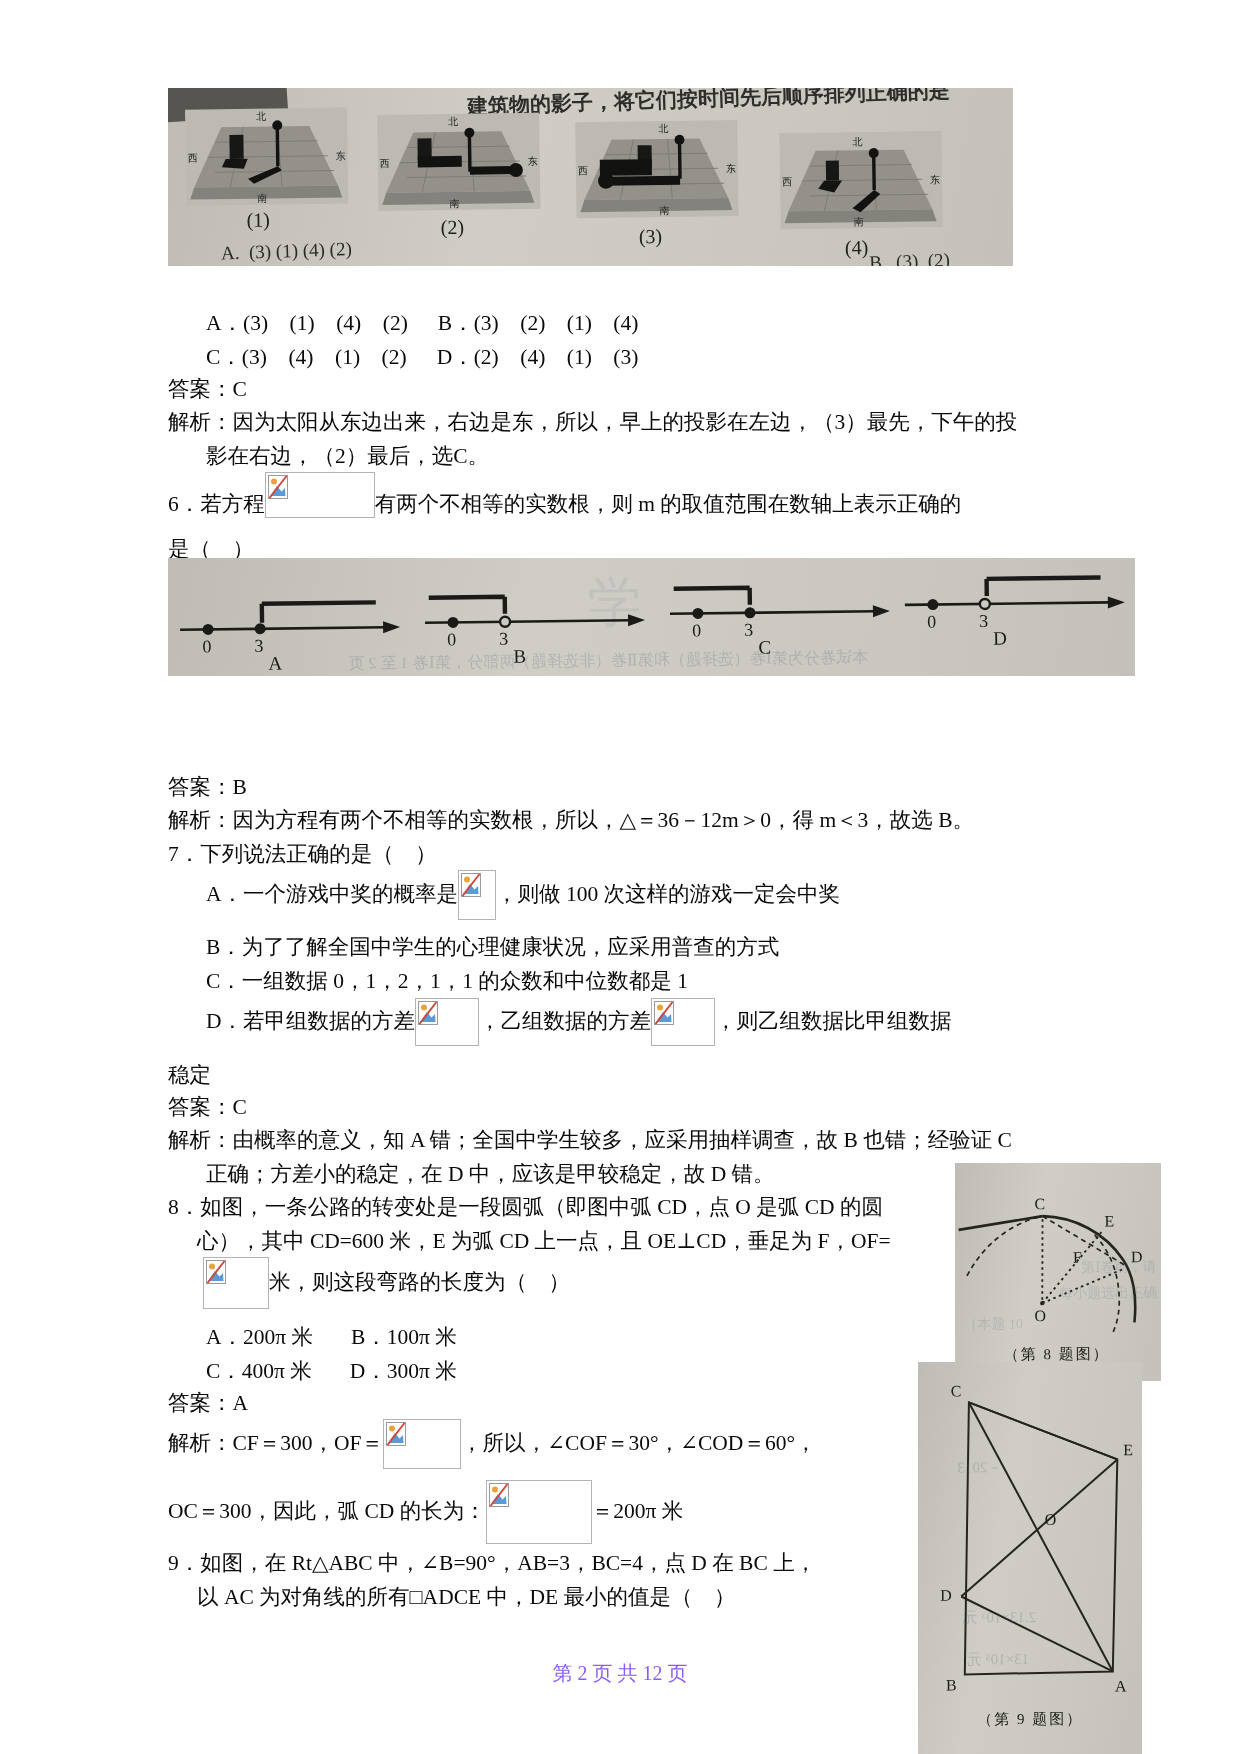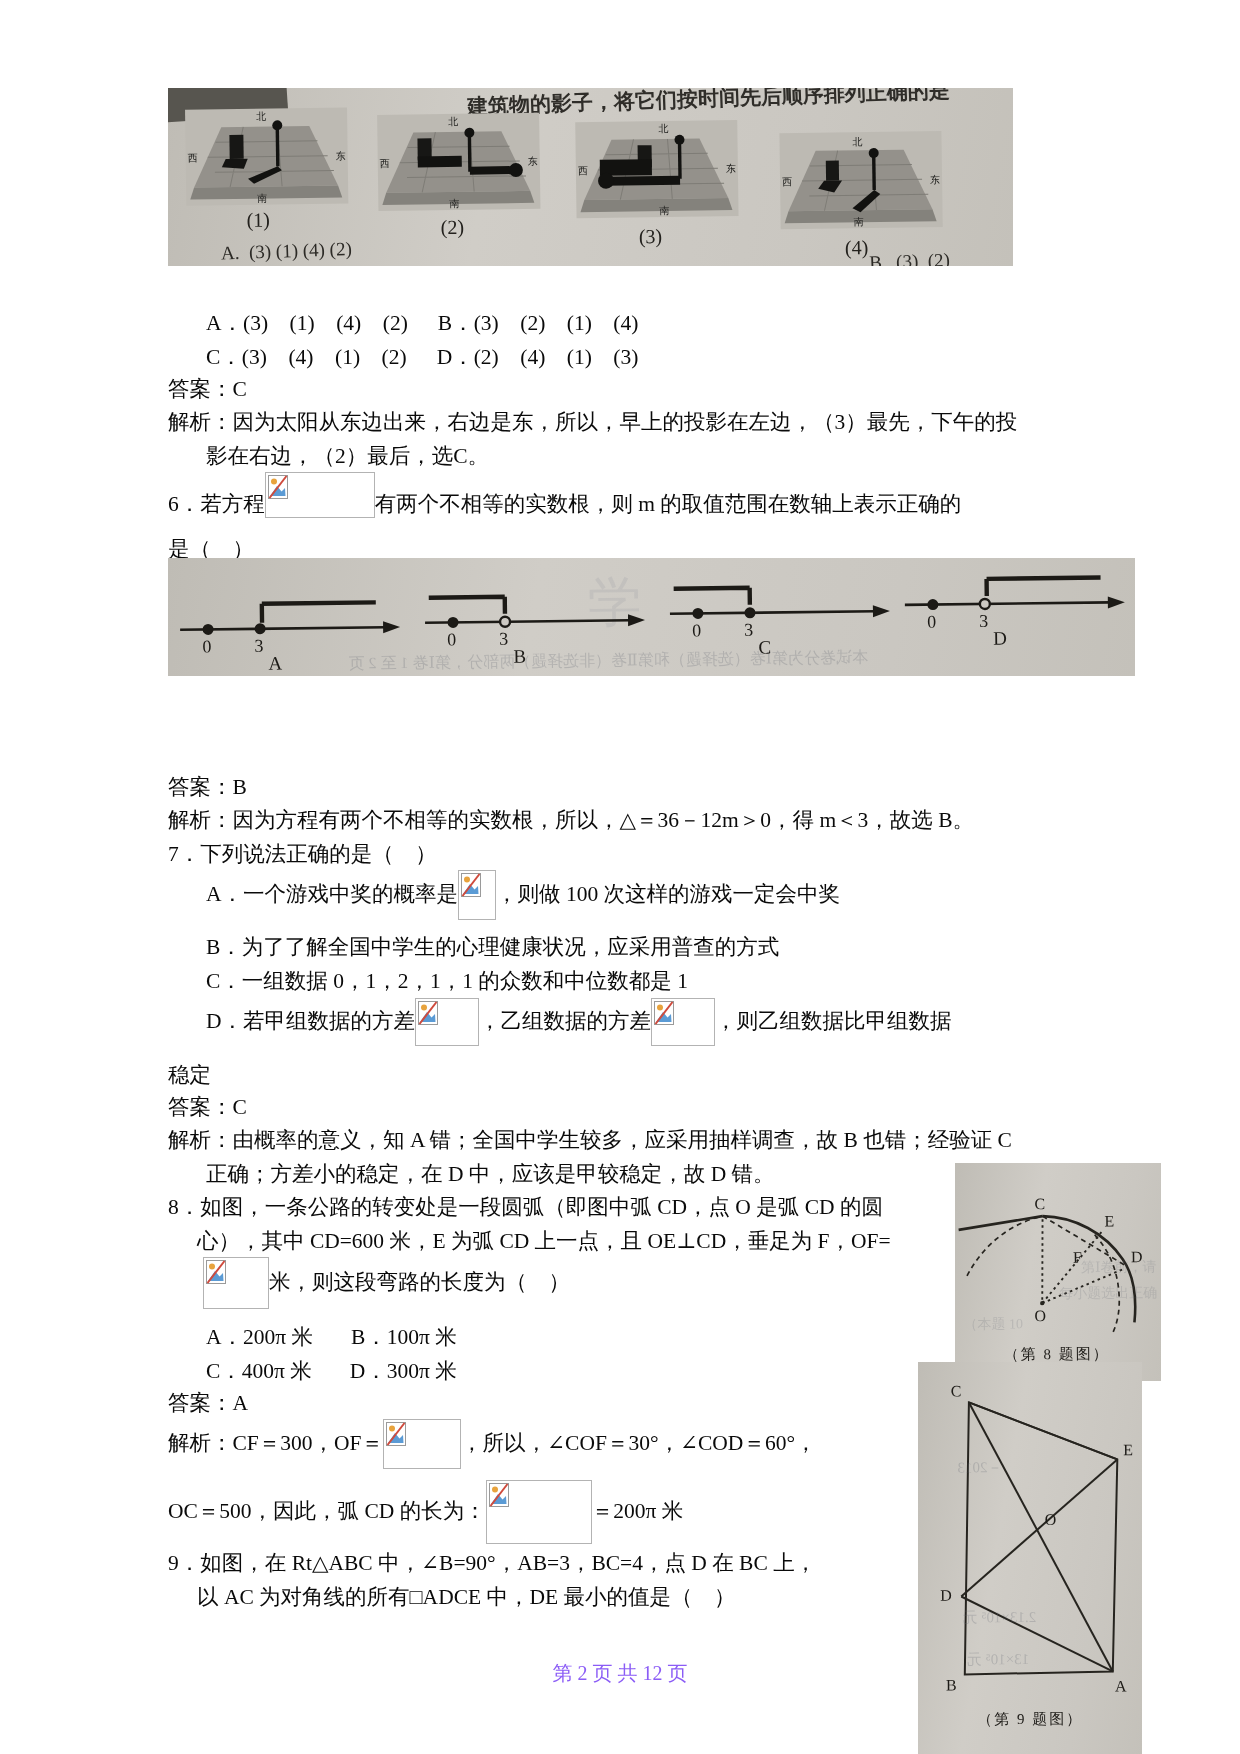--- a/index.html
+++ b/index.html
@@ -303,21 +303,21 @@
       <svg width="20" height="24" viewBox="0 0 20 24">
         <rect x="0.5" y="0.5" width="19" height="23" fill="#fff" stroke="#9a9a9a"></rect>
         <circle cx="6" cy="6.5" r="3" fill="#e8a33d"></circle>
         <path d="M2 21 L9 11 L13.5 16.5 L17 13 L17.5 21 Z" fill="#5b9bd5"></path>
         <line x1="1.5" y1="23" x2="18.5" y2="1" stroke="#cf4a3c" stroke-width="2"></line>
       </svg>
     </span>
     <span>，所以，∠COF＝30°，∠COD＝60°，</span>
   </p>
   <p class="ln" style="left:168px;top:1456px;height:68px;">
-    <span>OC＝500，因此，弧 CD 的长为：</span>
+    <span>OC＝300，因此，弧 CD 的长为：</span>
     <span class="img-ph" style="width:104px;height:62px;">
       <svg width="20" height="24" viewBox="0 0 20 24">
         <rect x="0.5" y="0.5" width="19" height="23" fill="#fff" stroke="#9a9a9a"></rect>
         <circle cx="6" cy="6.5" r="3" fill="#e8a33d"></circle>
         <path d="M2 21 L9 11 L13.5 16.5 L17 13 L17.5 21 Z" fill="#5b9bd5"></path>
         <line x1="1.5" y1="23" x2="18.5" y2="1" stroke="#cf4a3c" stroke-width="2"></line>
       </svg>
     </span>
     <span>＝200π 米</span>
   </p>

